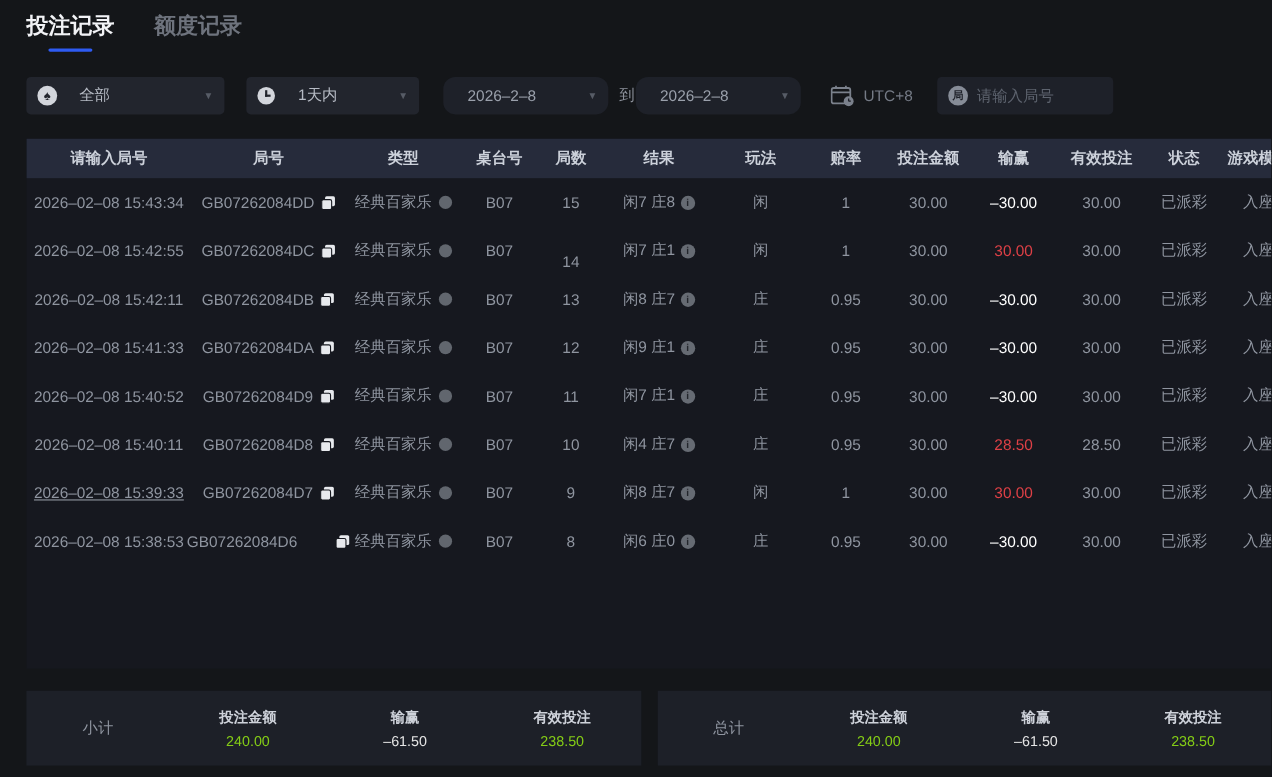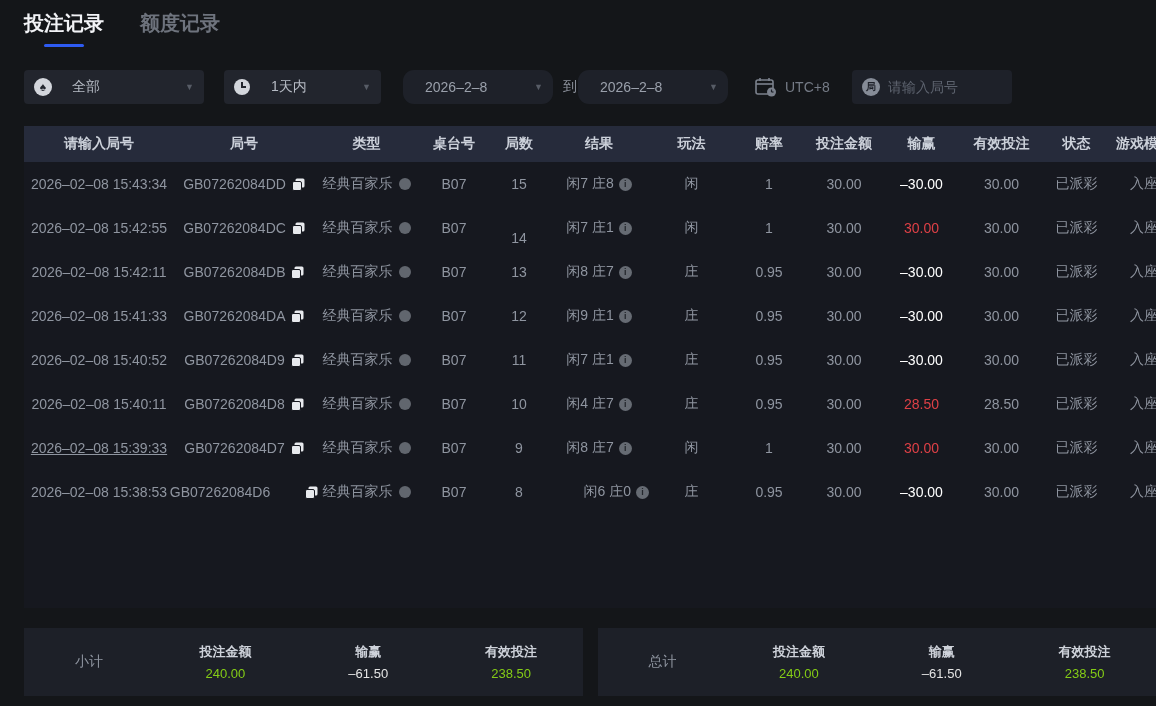--- a/index.html
+++ b/index.html
@@ -495,21 +495,21 @@
           <div class="cell" style="width: 105px;">
             <span>经典百家乐</span>
             <span class="dot-icon"></span>
           </div>
           <div class="cell" style="width: 70px;">
             <span>B07</span>
           </div>
           <div class="cell" style="width: 60px;">
             <span>8</span>
           </div>
-          <div class="cell" style="width: 100px; justify-content: flex-end;">
+          <div class="cell" style="width: 100px;">
             <span>闲6 庄0</span>
             <span class="info-icon">i</span>
           </div>
           <div class="cell" style="width: 85px;">
             <span>庄</span>
           </div>
           <div class="cell" style="width: 70px;">
             <span>0.95</span>
           </div>
           <div class="cell" style="width: 80px;">

